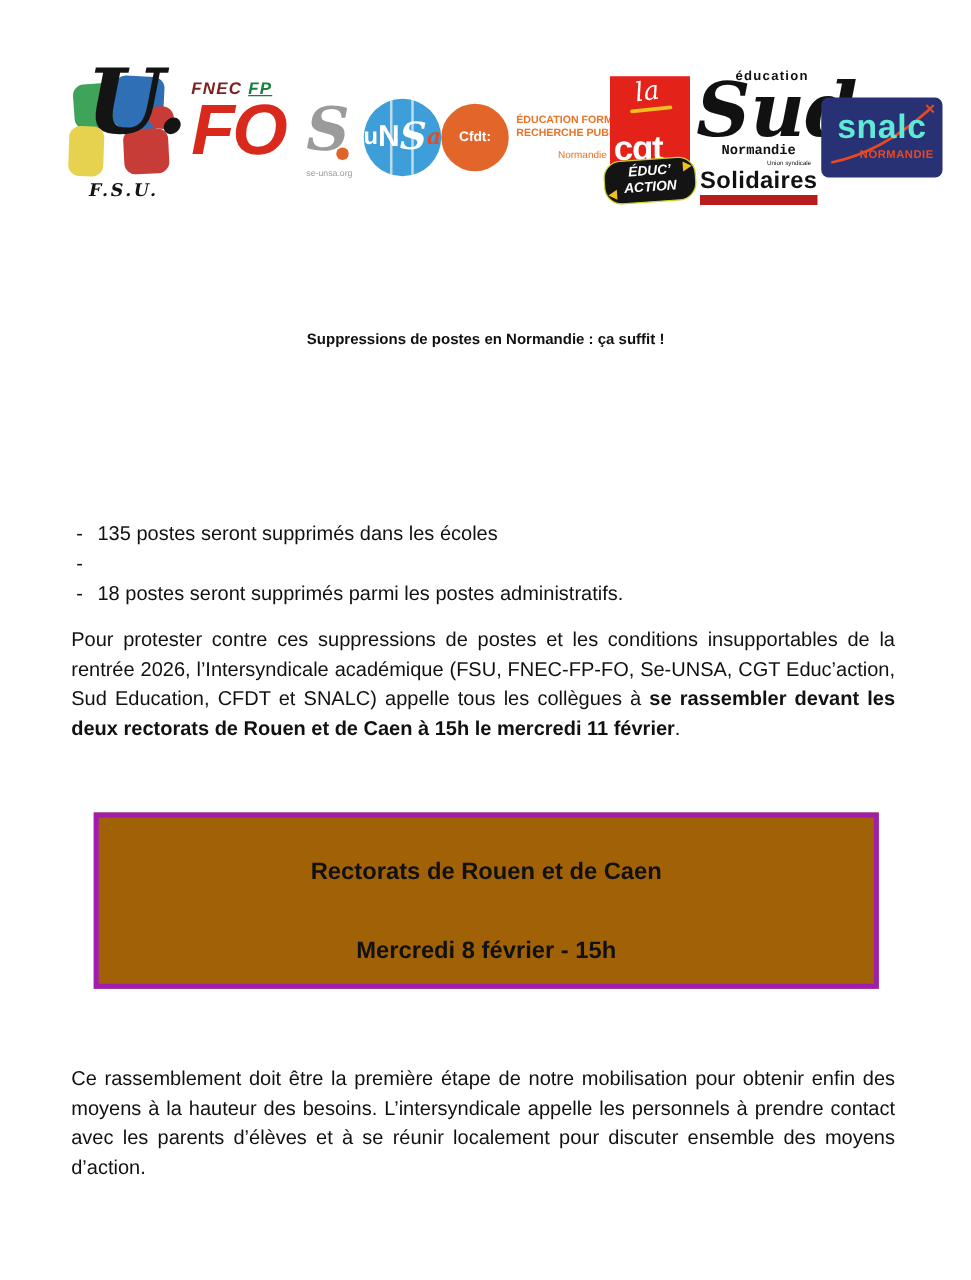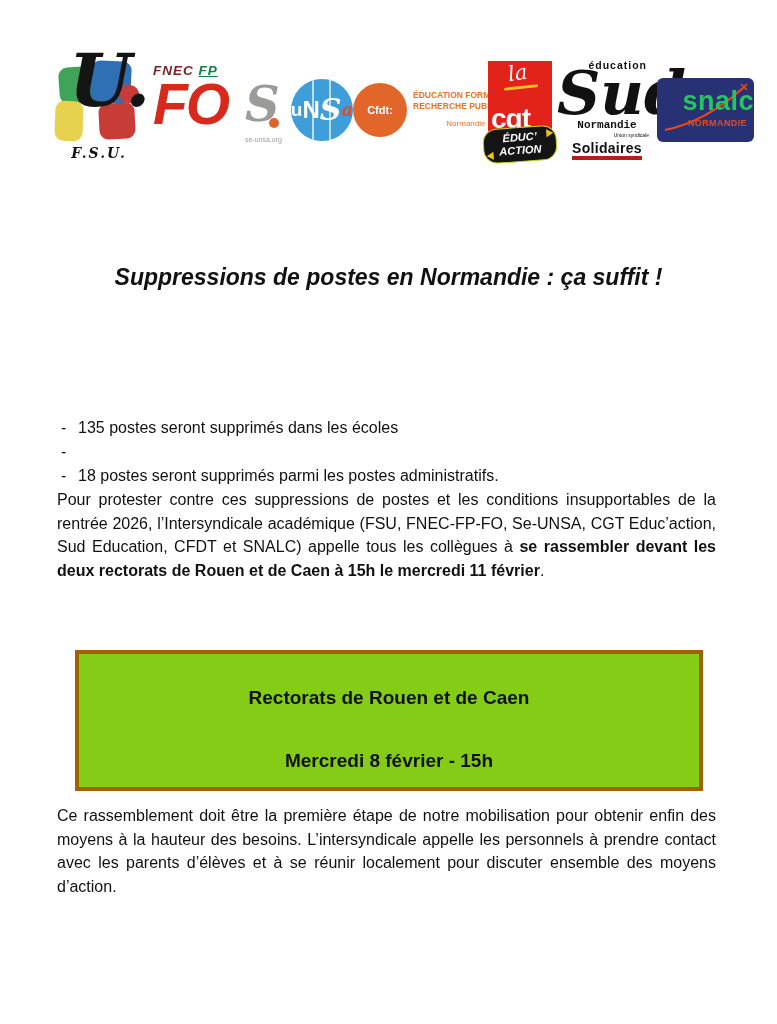--- a/index.html
+++ b/index.html
@@ -101,52 +101,52 @@
     border-top: 4px solid transparent; border-bottom: 4px solid transparent; border-right: 7px solid #f0c020; }
   .cgt-arrow-r { position: absolute; right: 2px; top: 3px; width: 0; height: 0;
     border-top: 4px solid transparent; border-bottom: 4px solid transparent; border-left: 7px solid #f0c020; }
 
   
   .logo-sud { width: 100px; text-align: center; }
   .sud-edu { font-weight: 800; font-size: 10.5px; letter-spacing: 1px; text-align: right; padding-right: 10px; color: #111; }
   .sud-name { font-family: "DejaVu Serif", serif; font-style: italic; font-weight: 800; font-size: 60px; line-height: 0.82; color: #111; margin-top: -2px; }
   .sud-region { font-family: "Liberation Mono", monospace; font-weight: 700; font-size: 11px; color: #111; margin-top: 1px; }
   .sud-union { font-size: 5px; text-align: right; padding-right: 8px; color: #111; margin-top: 2px; line-height: 1.1; }
-  .sud-solidaires { display: inline-block; font-weight: 800; font-size: 14px; color: #111; border-bottom: 4px solid #b91c1c; line-height: 1.05; padding-bottom: 1px; letter-spacing: 0.3px; }
+  .sud-solidaires { display: inline-block; font-weight: 800; font-size: 19px; color: #111; border-bottom: 8px solid #b91c1c; line-height: 1.05; padding-bottom: 1px; letter-spacing: 0.3px; }
 
   
   .logo-snalc { width: 97px; }
   .snalc-rect { position: relative; width: 97px; height: 64px; background: #283173; border-radius: 6px; overflow: hidden; }
   .snalc-swoosh { position: absolute; inset: 0; }
-  .snalc-name { position: relative; color: #22c55e; font-weight: 800; font-size: 27px; line-height: 1; text-align: right; margin-top: 10px; letter-spacing: 0.5px; }
+  .snalc-name { position: relative; color: #5eead4; font-weight: 800; font-size: 27px; line-height: 1; text-align: center; margin-top: 10px; letter-spacing: 0.5px; }
   .snalc-region { position: relative; color: #e8491f; font-weight: 700; font-size: 9px; text-align: right; padding-right: 7px; margin-top: 3px; letter-spacing: 0.4px; }
 
   
   .doc-title {
     position: absolute; top: 264px; left: 0; width: 777px;
-    text-align: center; font-size: 23px; font-weight: 700; color: #111; font-style: italic;
+    text-align: center; font-size: 12px; font-weight: 700; color: #111;
   }
   .para {
     position: absolute; left: 57px; width: 659px;
     font-size: 16px; line-height: 23.5px; text-align: justify; color: #111;
   }
   .para b { font-weight: 700; }
   .para1 { top: 350px; }
   .bullets { position: absolute; top: 416px; left: 61px; width: 655px; font-size: 16px; line-height: 24px; color: #111; }
   .bullet-row { display: flex; }
   .bullet-dash { width: 17px; flex: 0 0 auto; }
-  .para2 { top: 488px; }
+  .para2 { top: 501px; }
   .redbox {
     position: absolute; top: 650px; left: 75px; width: 628px; height: 141px;
-    border: 4px solid #a16207; background: #84cc16; text-align: center;
+    border: 4px solid #a21caf; background: #a16207; text-align: center;
   }
   .box-line { font-size: 19px; font-weight: 700; color: #111; }
   .box-line1 { margin-top: 33px; }
   .box-line2 { margin-top: 41px; }
-  .para3 { top: 804px; }
+  .para3 { top: 852px; }
 </style>
 </head>
 <body>
 
 <div class="page">
 
   <div class="logo-strip">
 
     <div class="logo logo-fsu">
       <div class="fsu-art">

